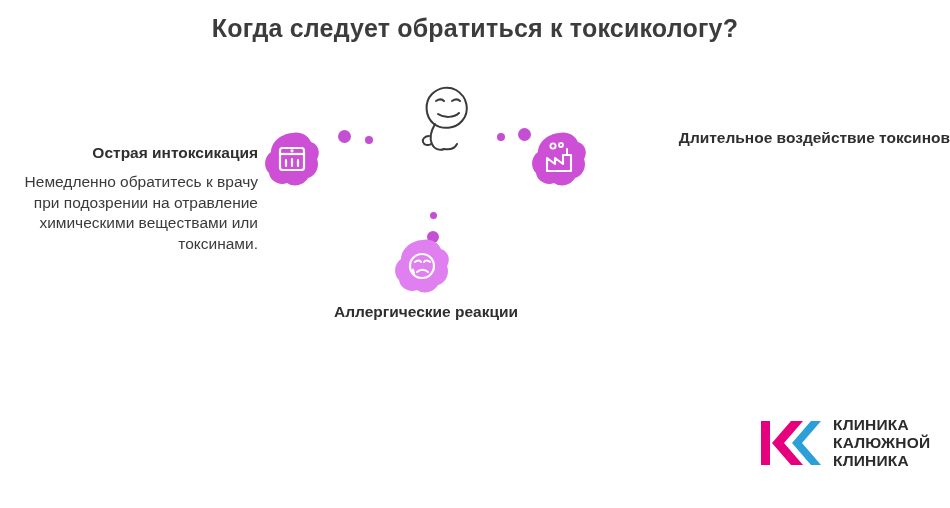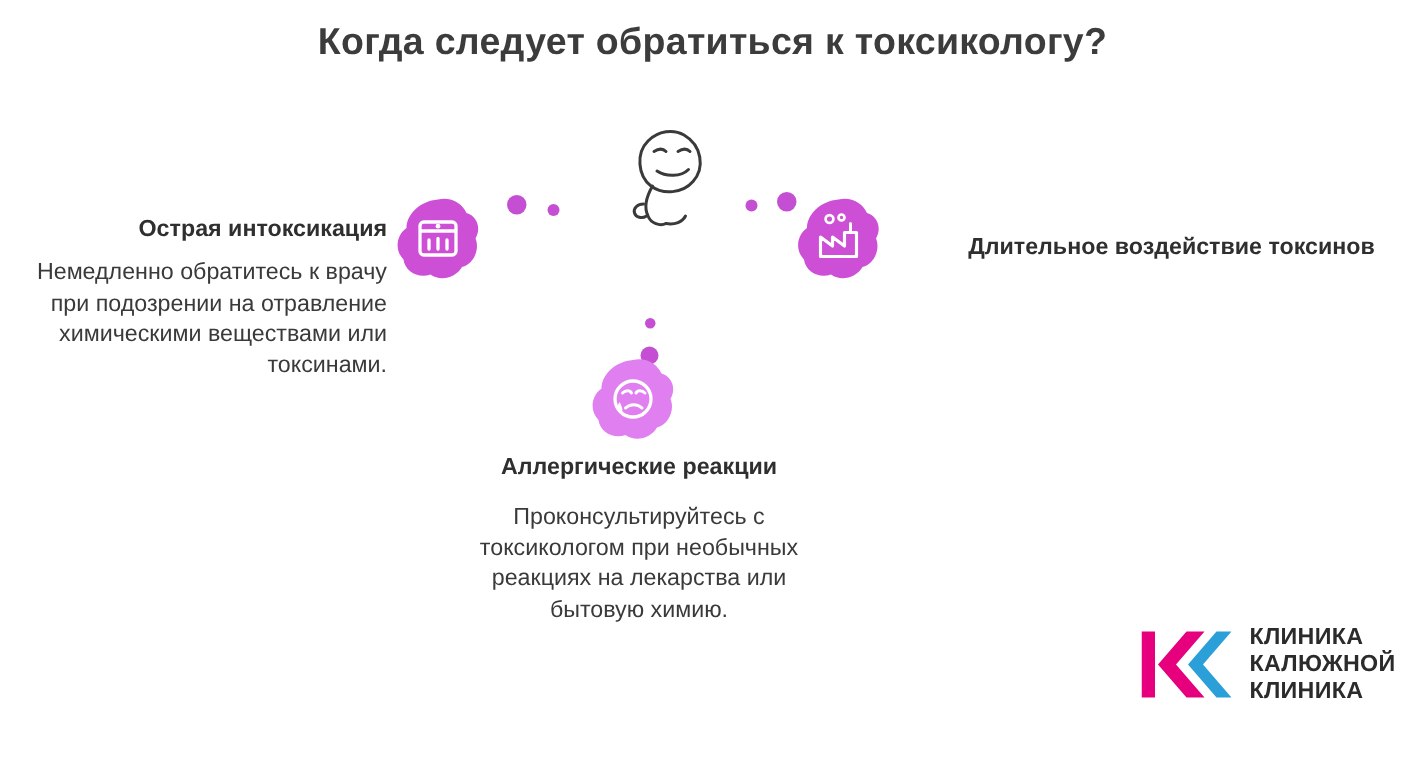--- a/index.html
+++ b/index.html
@@ -70,34 +70,34 @@
     top: 144px;
     width: 264px;
     text-align: right;
   }
   #item-left .item-title { margin-bottom: 10px; padding-right: 6px; padding-left: 24px;}
   #item-left .item-body { padding-right: 6px; margin-left: 12px; }
 
   #item-right {
     position: absolute;
     left: 612px;
-    top: 156px;
+    top: 129px;
     width: 338px;
-    text-align: center;
+    text-align: right;
   }
   #item-right .item-title { margin-bottom: 10px; }
 
   #item-center {
     position: absolute;
     left: 296px;
     top: 303px;
     width: 260px;
     text-align: center;
   }
-  #item-center .item-title { margin-bottom: 14px; }
+  #item-center .item-title { margin-bottom: 4px; }
 
   
   .logo {
     position: absolute;
     left: 733px;
     top: 410px;
     width: 200px;
     height: 66px;
     display: flex;
     align-items: center;
@@ -172,21 +172,20 @@
   <div class="item-title">Острая интоксикация</div>
   <div class="item-body">Немедленно обратитесь к врачу при подозрении на отравление химическими веществами или токсинами.</div>
 </div>
 
 <div id="item-right">
   <div class="item-title">Длительное воздействие токсинов</div>
 </div>
 
 <div id="item-center">
   <div class="item-title">Аллергические реакции</div>
-  <div class="item-body">Проконсультируйтесь с токсикологом при необычных реакциях на лекарства или бытовую химию.</div>
 </div>
 
 <div class="logo">
   <div class="logo-mark">
     <svg width="60" height="52" viewBox="0 0 60 52">
       <rect x="0" y="4" width="9" height="44" fill="#e6007e"></rect>
       <path d="M11 26 L30 4 L42 4 L23 26 L42 48 L30 48 Z" fill="#e6007e"></path>
       <path d="M31 26 L50 4 L60 4 L41 26 L60 48 L50 48 Z" fill="#2b9fd8"></path>
     </svg>
   </div>

